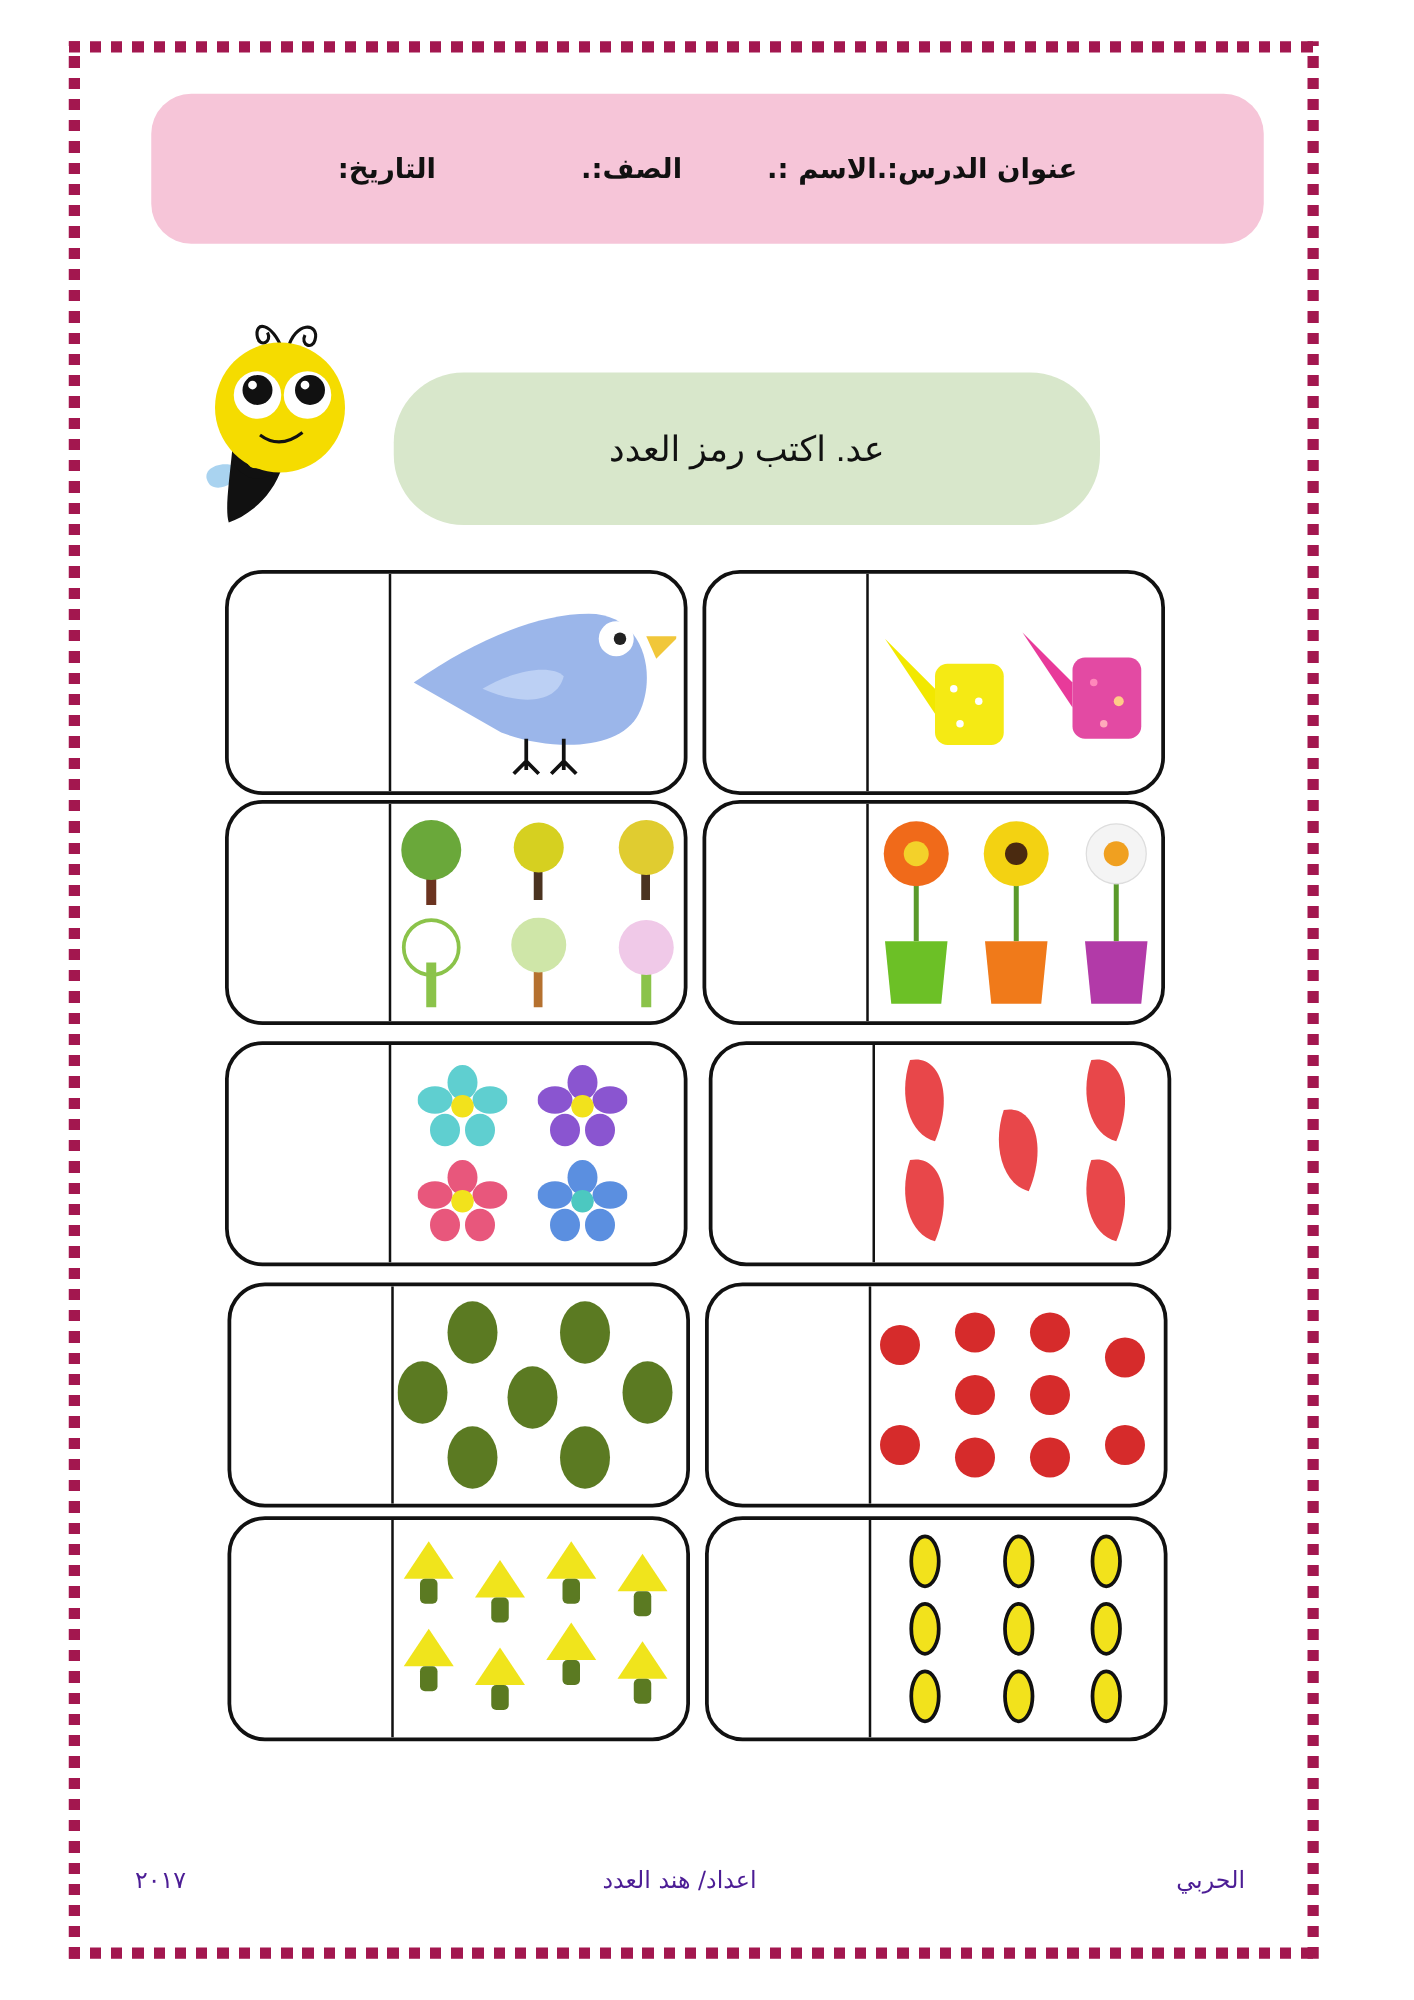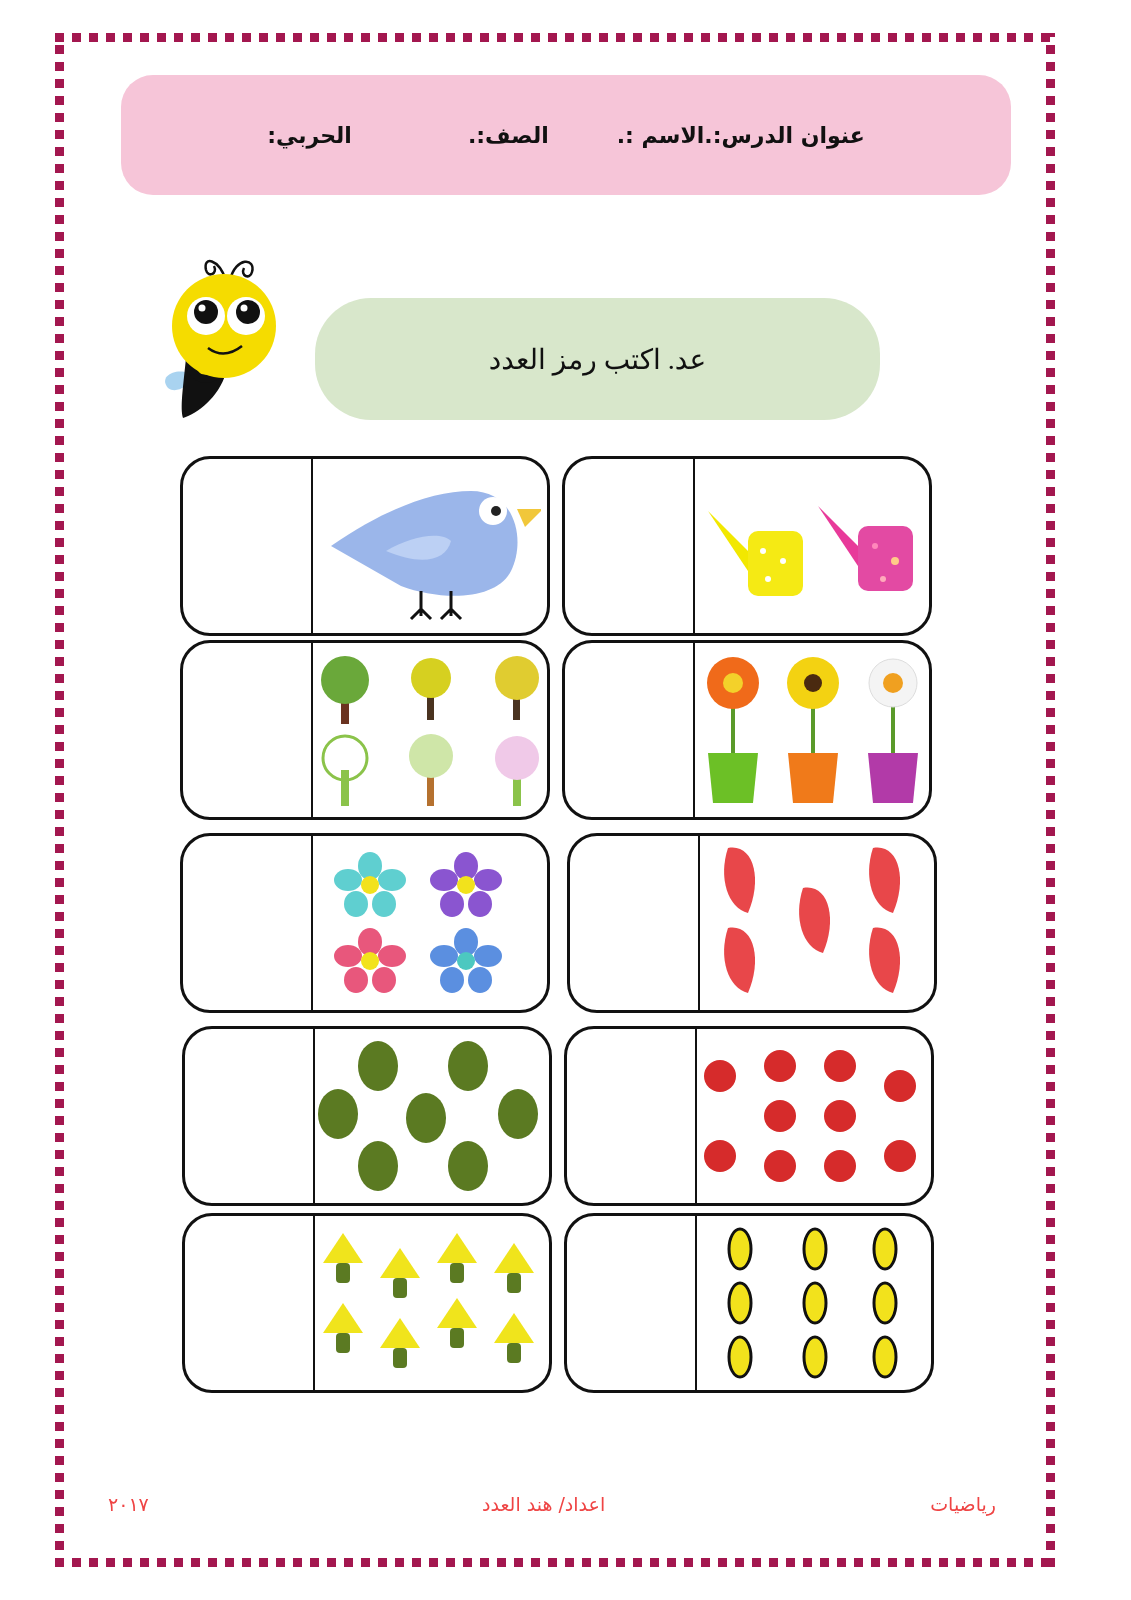--- a/index.html
+++ b/index.html
@@ -12,37 +12,37 @@
       repeating-linear-gradient(0deg,#a3174f 0 9px,transparent 9px 17px);
     background-size:100% 9px,100% 9px,9px 100%,9px 100%;
     background-position:0 0,0 100%,0 0,100% 0;
     background-repeat:no-repeat;}
   .header{position:absolute;left:121px;top:75px;width:890px;height:120px;background:#f6c5d8;border-radius:32px;
     display:flex;align-items:center;justify-content:center;direction:rtl;gap:0;}
   .header span{font-weight:bold;font-size:22px;color:#111;}
   .hf1{} .hf2{margin-left:68px;} .hf3{margin-left:116px;}
   .instr{position:absolute;left:315px;top:298px;width:565px;height:122px;background:#d8e7cb;border-radius:56px;
     display:flex;align-items:center;justify-content:center;direction:rtl;}
-  .instr span{font-family:Liberation Serif, serif;font-size:28px;color:#111;}
+  .instr span{font-family:Liberation Sans, sans-serif;font-size:28px;color:#111;}
   .bee{position:absolute;left:158px;top:248px;width:130px;height:175px;}
   .card{position:absolute;border:3px solid #111;border-radius:30px;background:#fff;box-sizing:border-box;overflow:hidden;}
   .card .ans{position:absolute;left:0;top:0;bottom:0;width:128px;border-right:2.5px solid #111;}
   .card .pic{position:absolute;left:131px;top:0;right:0;bottom:0;display:flex;flex-wrap:wrap;align-content:center;justify-content:center;}
-  .footer{position:absolute;top:1493px;font-size:19px;color:#ef4444;}
+  .footer{position:absolute;top:1493px;font-size:19px;color:#4c1d95;}
 </style>
 </head>
 <body>
 
 <div class="frame"></div>
 
 <div class="header">
   <span class="hf1">عنوان الدرس:.</span>
   <span class="hf2">الاسم :.</span>
   <span class="hf3">الصف:.</span>
-  <span>الحربي:</span>
+  <span>التاريخ:</span>
 </div>
 
 <svg class="bee" viewBox="0 0 130 175">
   <path d="M68 32 C60 10 45 8 48 22 C50 30 60 26 56 18" fill="none" stroke="#111" stroke-width="2.5"></path>
   <path d="M72 32 C78 8 98 10 94 24 C92 32 82 28 86 20" fill="none" stroke="#111" stroke-width="2.5"></path>
   <path d="M30 125 C18 120 0 128 10 140 C18 146 30 138 32 132Z" fill="#a9d3f0"></path>
   <path d="M28 110 C25 140 22 160 25 170 C40 165 60 150 68 125 Z" fill="#111"></path>
   <path d="M32 108 C40 130 55 140 72 120 L66 104Z" fill="#f5dc00"></path>
   <path d="M28 122 C40 140 56 138 68 124 L66 118 C56 130 40 130 30 116Z" fill="#111"></path>
   <circle cx="66" cy="78" r="52" fill="#f5dc00"></circle>
@@ -300,15 +300,15 @@
           <ellipse cx="110" cy="82" rx="11" ry="20"></ellipse>
           <ellipse cx="180" cy="82" rx="11" ry="20"></ellipse>
         <ellipse cx="35" cy="136" rx="11" ry="20"></ellipse>
           <ellipse cx="110" cy="136" rx="11" ry="20"></ellipse>
           <ellipse cx="180" cy="136" rx="11" ry="20"></ellipse>
       </g>
     </svg>
   </div>
 </div>
 
-<span class="footer" style="right:135px;">رياضيات</span>
+<span class="footer" style="right:135px;">الحربي</span>
 <span class="footer" style="left:482px;">اعداد/ هند العدد</span>
 <span class="footer" style="left:108px;">٢٠١٧</span>
 
 </body></html>

